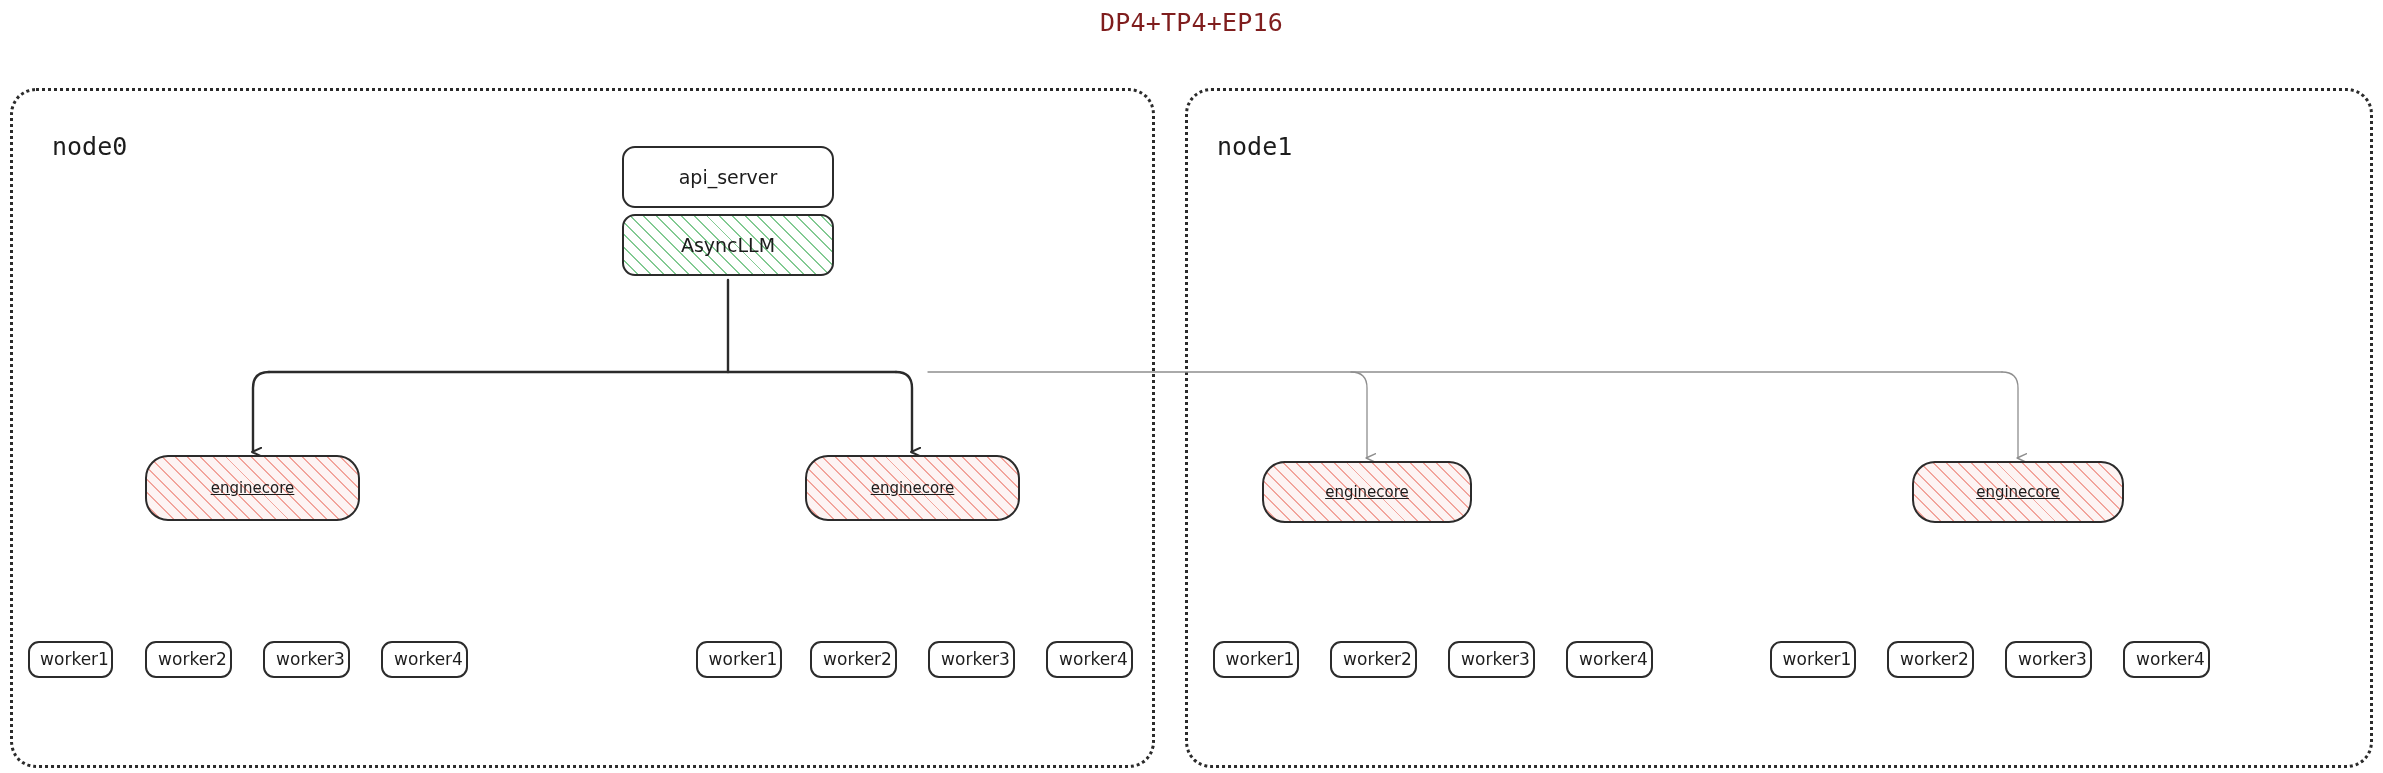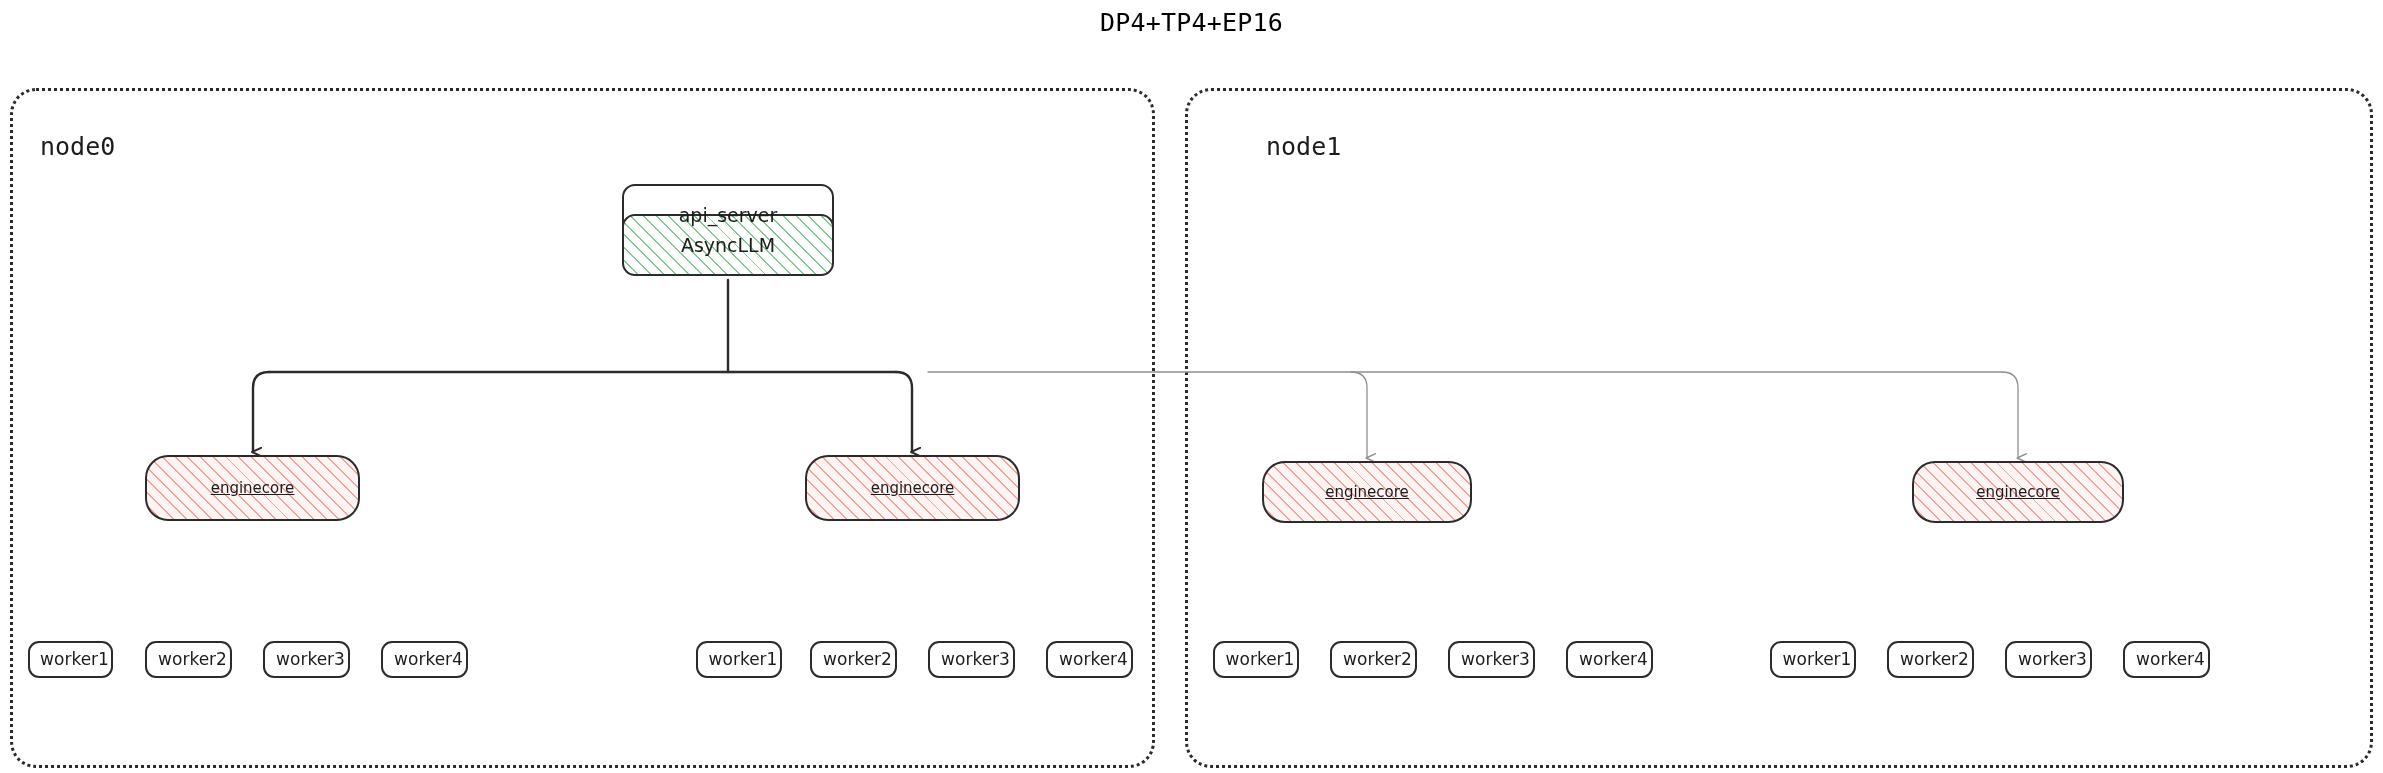--- a/index.html
+++ b/index.html
@@ -21,21 +21,21 @@
 
   
   #diagram-title {
     position: absolute;
     left: 0;
     top: 8px;
     width: 2383px;
     text-align: center;
     font-family: "DejaVu Sans Mono", monospace;
     font-size: 25px;
-    color: #000000;
+    color: #7f1d1d;
     letter-spacing: 0.2px;
     white-space: pre;
   }
 
   
   .node-box {
     position: absolute;
     border: 3px dotted #2b2b2b;
     border-radius: 26px;
     background: transparent;
@@ -101,37 +101,37 @@
     background-color: #fdf4f3;
     background-image: repeating-linear-gradient(
       45deg,
       rgba(240, 150, 140, 0.85) 0px,
       rgba(240, 150, 140, 0.85) 1.4px,
       rgba(255, 255, 255, 0) 1.4px,
       rgba(255, 255, 255, 0) 9px
     );
   }
 
-  .box.api-server   { font-size: 19px; border-radius: 13px; margin-top: 38px; }
+  .box.api-server   { font-size: 19px; border-radius: 13px; }
   .box.asyncllm     { font-size: 19px; border-radius: 13px; }
   .box.enginecore   { font-size: 15px; border-radius: 23px; border-width: 2.6px; text-decoration: underline; }
   .box.worker       { font-size: 17px; border-radius: 11px; border-width: 2.2px; padding-left: 8px; }
 </style>
 </head>
 <body>
 
 <div id="canvas">
 
   <div id="diagram-title">DP4+TP4+EP16</div>
 
   <div id="node-layer">
       <div class="node-box" style="left: 10px; top: 88px; width: 1145px; height: 680px;"></div>
-      <div class="node-label" style="left: 40px; top: 132px;">node0</div>
+      <div class="node-label" style="left: 52px; top: 132px;">node0</div>
       <div class="node-box" style="left: 1185px; top: 88px; width: 1188px; height: 680px;"></div>
-      <div class="node-label" style="left: 1266px; top: 132px;">node1</div>
+      <div class="node-label" style="left: 1217px; top: 132px;">node1</div>
     </div>
 
   <svg id="wires" viewBox="0 0 2383 773" preserveAspectRatio="none">
     <defs>
       <marker id="arrow-dark" viewBox="0 0 12 12" refX="6" refY="10" markerWidth="11" markerHeight="11" orient="auto-start-reverse" markerUnits="userSpaceOnUse">
         <path d="M 1 0 L 6 11 L 11 0" fill="none" stroke="#2b2b2b" stroke-width="2.2" stroke-linecap="round" stroke-linejoin="round"></path>
       </marker>
       <marker id="arrow-light" viewBox="0 0 12 12" refX="6" refY="10" markerWidth="11" markerHeight="11" orient="auto-start-reverse" markerUnits="userSpaceOnUse">
         <path d="M 1 0 L 6 11 L 11 0" fill="none" stroke="#8e8e8e" stroke-width="1.5" stroke-linecap="round" stroke-linejoin="round"></path>
       </marker>

